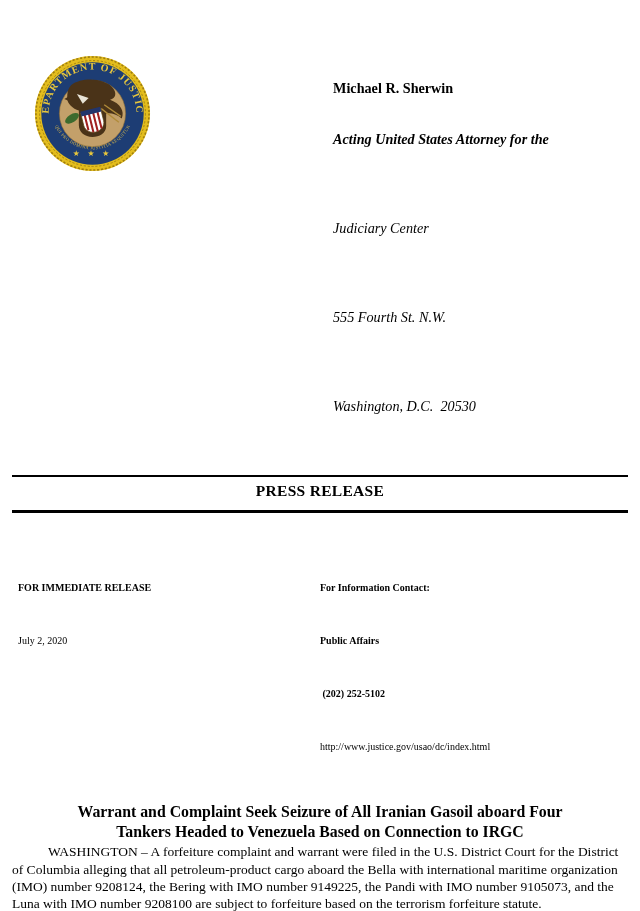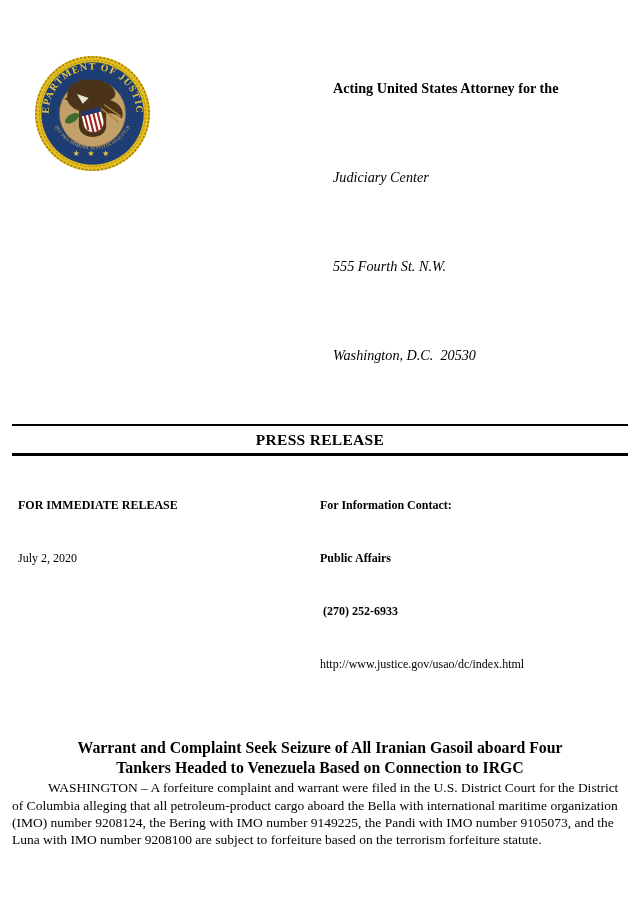--- a/index.html
+++ b/index.html
@@ -8,36 +8,36 @@
     font-family:"Liberation Serif", serif; color:#000;
   }
   .page { box-sizing:border-box; width:640px; height:911px; padding:46px 12px 0 12px; }
 
   
   .letterhead { display:flex; }
   .seal-col { width:321px; box-sizing:border-box; padding-left:22px; padding-top:9px; }
   .hdr-right { flex:1; font-size:14.2px; line-height:17px; white-space:pre-wrap; }
   .hdr-right .agency { margin-bottom:17px; }
   .b  { font-weight:bold; }
-  .bi { font-weight:bold; }
+  .bi { font-weight:bold; font-style:italic; }
   .i  { font-style:italic;margin-top:38px; }
 
   
   .rule { background:#000; }
   .rule-thin  { height:2px; margin-top:26px; }
   .rule-thick { height:3px; }
-  .banner { text-align:center; font-weight:bold; font-size:15.5px; padding:5px 0 4px 0; letter-spacing:.3px; }
+  .banner { text-align:center; font-weight:bold; font-size:15.5px; padding:5px 0 10px 0; letter-spacing:.3px; }
 
   
-  .release-info { display:flex; padding:6px 0 0 6px; font-size:12px; line-height:17.6px; white-space:pre-wrap; }
+  .release-info { display:flex; padding:6px 0 0 6px; font-size:10px; line-height:17.6px; white-space:pre-wrap;margin-top:25px; }
   .ri-left  { width:302px; }
   .ri-right { flex:1; }
 
   
-  .headline { margin-top:30px; text-align:center; font-weight:bold; font-size:15.8px; line-height:20px; }
+  .headline { margin-top:12px; text-align:center; font-weight:bold; font-size:15.8px; line-height:20px; }
 
   
   .body-text p {
     margin:16px 0 0 0; padding:0;
     font-size:13.5px; line-height:17.3px;
     text-indent:36px; white-space:pre-wrap;
   }
   .body-text p.first { margin-top:1px; }
 </style>
 </head>
@@ -76,40 +76,41 @@
           <rect x="50" y="55.5" width="21" height="5" fill="#23356B"></rect>
         </g>
         <path id="sealArcBottom" d="M 18,63 A 43,43 0 0 0 102,63" fill="none"></path>
         <text font-size="4.6" fill="#D9B84A" letter-spacing="0.4" font-family="Liberation Serif, serif">
           <textPath href="#sealArcBottom" startOffset="50%" text-anchor="middle">QUI PRO DOMINA JUSTITIA SEQUITUR</textPath>
         </text>
         <text x="60" y="104" text-anchor="middle" font-size="8" fill="#E9C83C" letter-spacing="3">★ ★ ★</text>
       </svg>
     </div>
     <div class="hdr-right">
+      <div class="b">Michael R. Sherwin</div>
       <div class="bi">Acting United States Attorney for the</div>
       <div class="i">Judiciary Center</div>
       <div class="i">555 Fourth St. N.W.</div>
       <div class="i">Washington, D.C.  20530</div>
     </div>
   </div>
 
   <div class="rule rule-thin"></div>
   <div class="banner">PRESS RELEASE</div>
   <div class="rule rule-thick"></div>
 
   <div class="release-info">
     <div class="ri-left">
       <div class="b">FOR IMMEDIATE RELEASE</div>
       <div>July 2, 2020</div>
     </div>
     <div class="ri-right">
       <div class="b">For Information Contact:</div>
       <div class="b">Public Affairs</div>
-      <div class="b"> (270) 252-6933</div>
+      <div class="b"> (202) 252-5102</div>
       <div>http://www.justice.gov/usao/dc/index.html</div>
     </div>
   </div>
 
   <div class="headline">
     <div>Warrant and Complaint Seek Seizure of All Iranian Gasoil aboard Four</div>
     <div>Tankers Headed to Venezuela Based on Connection to IRGC</div>
   </div>
 
   <div class="body-text">

